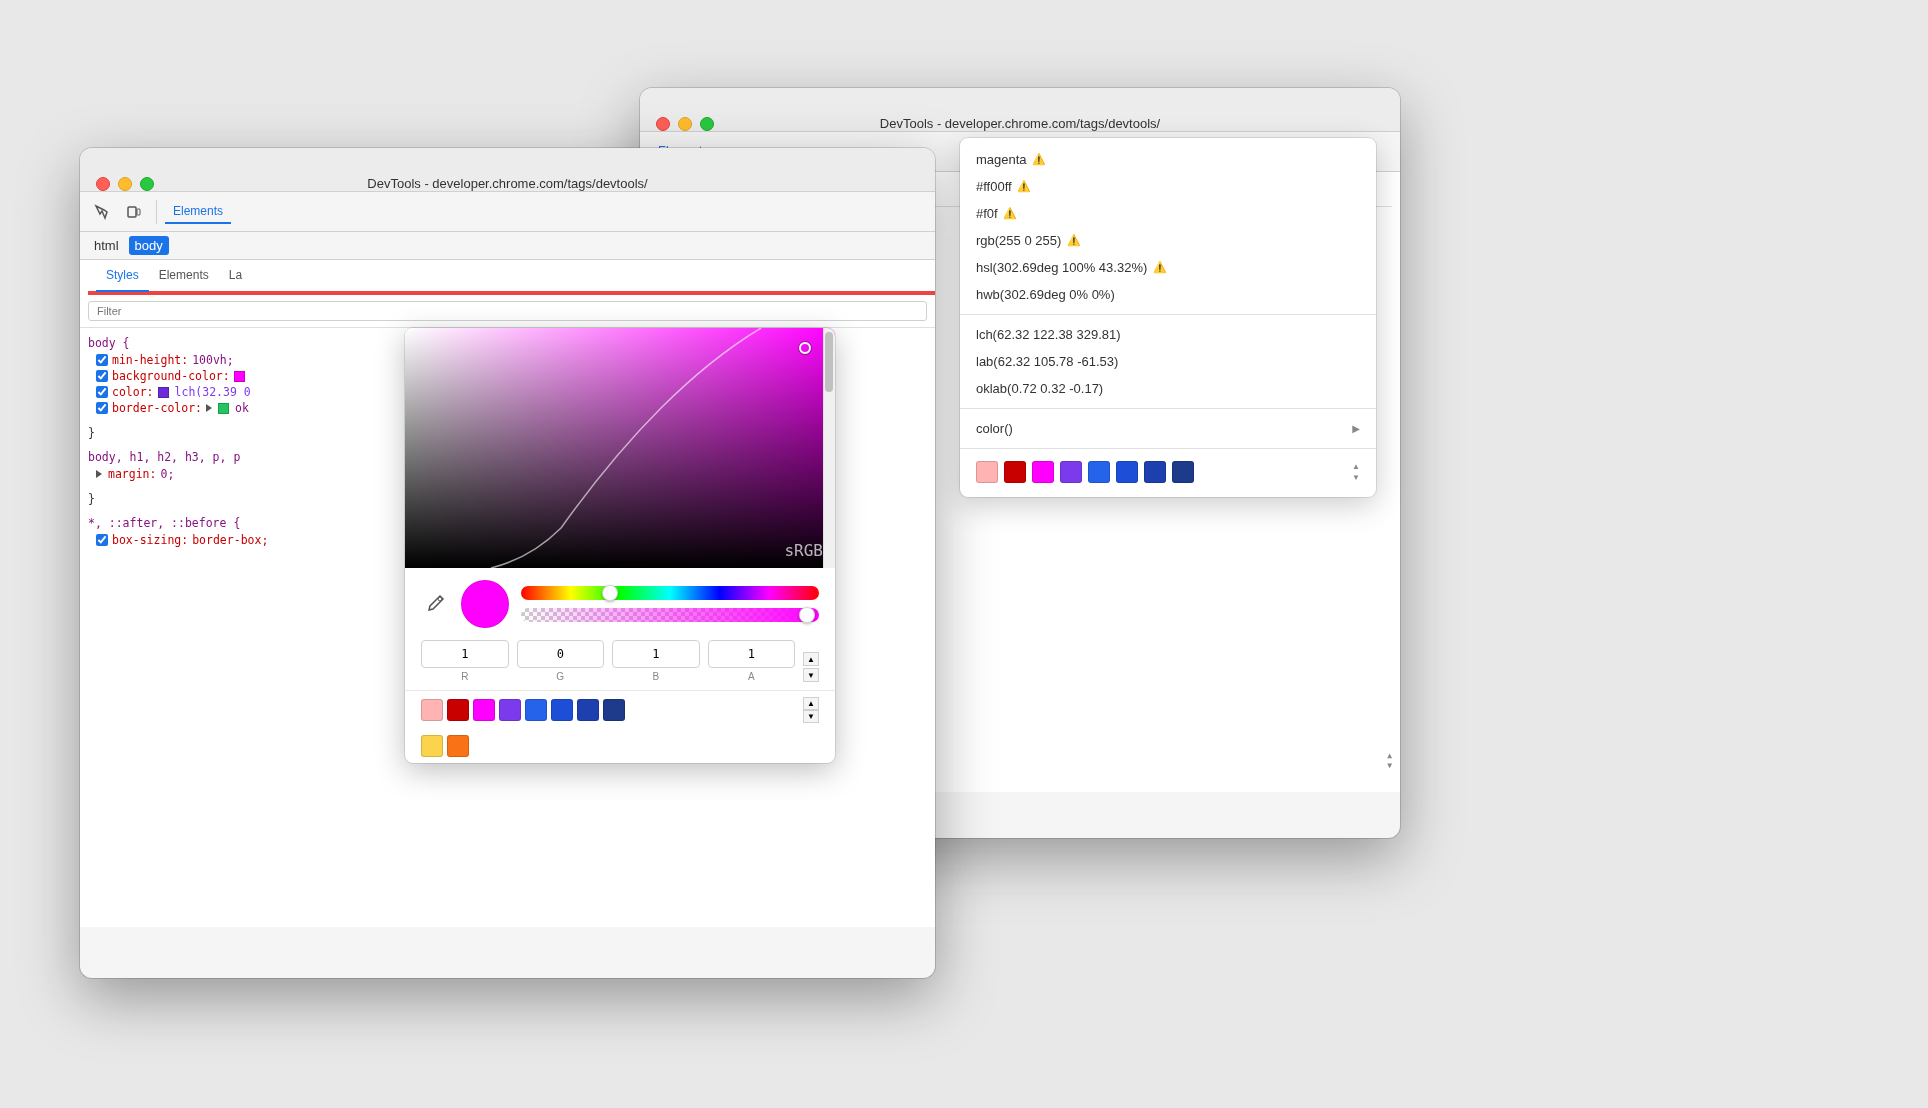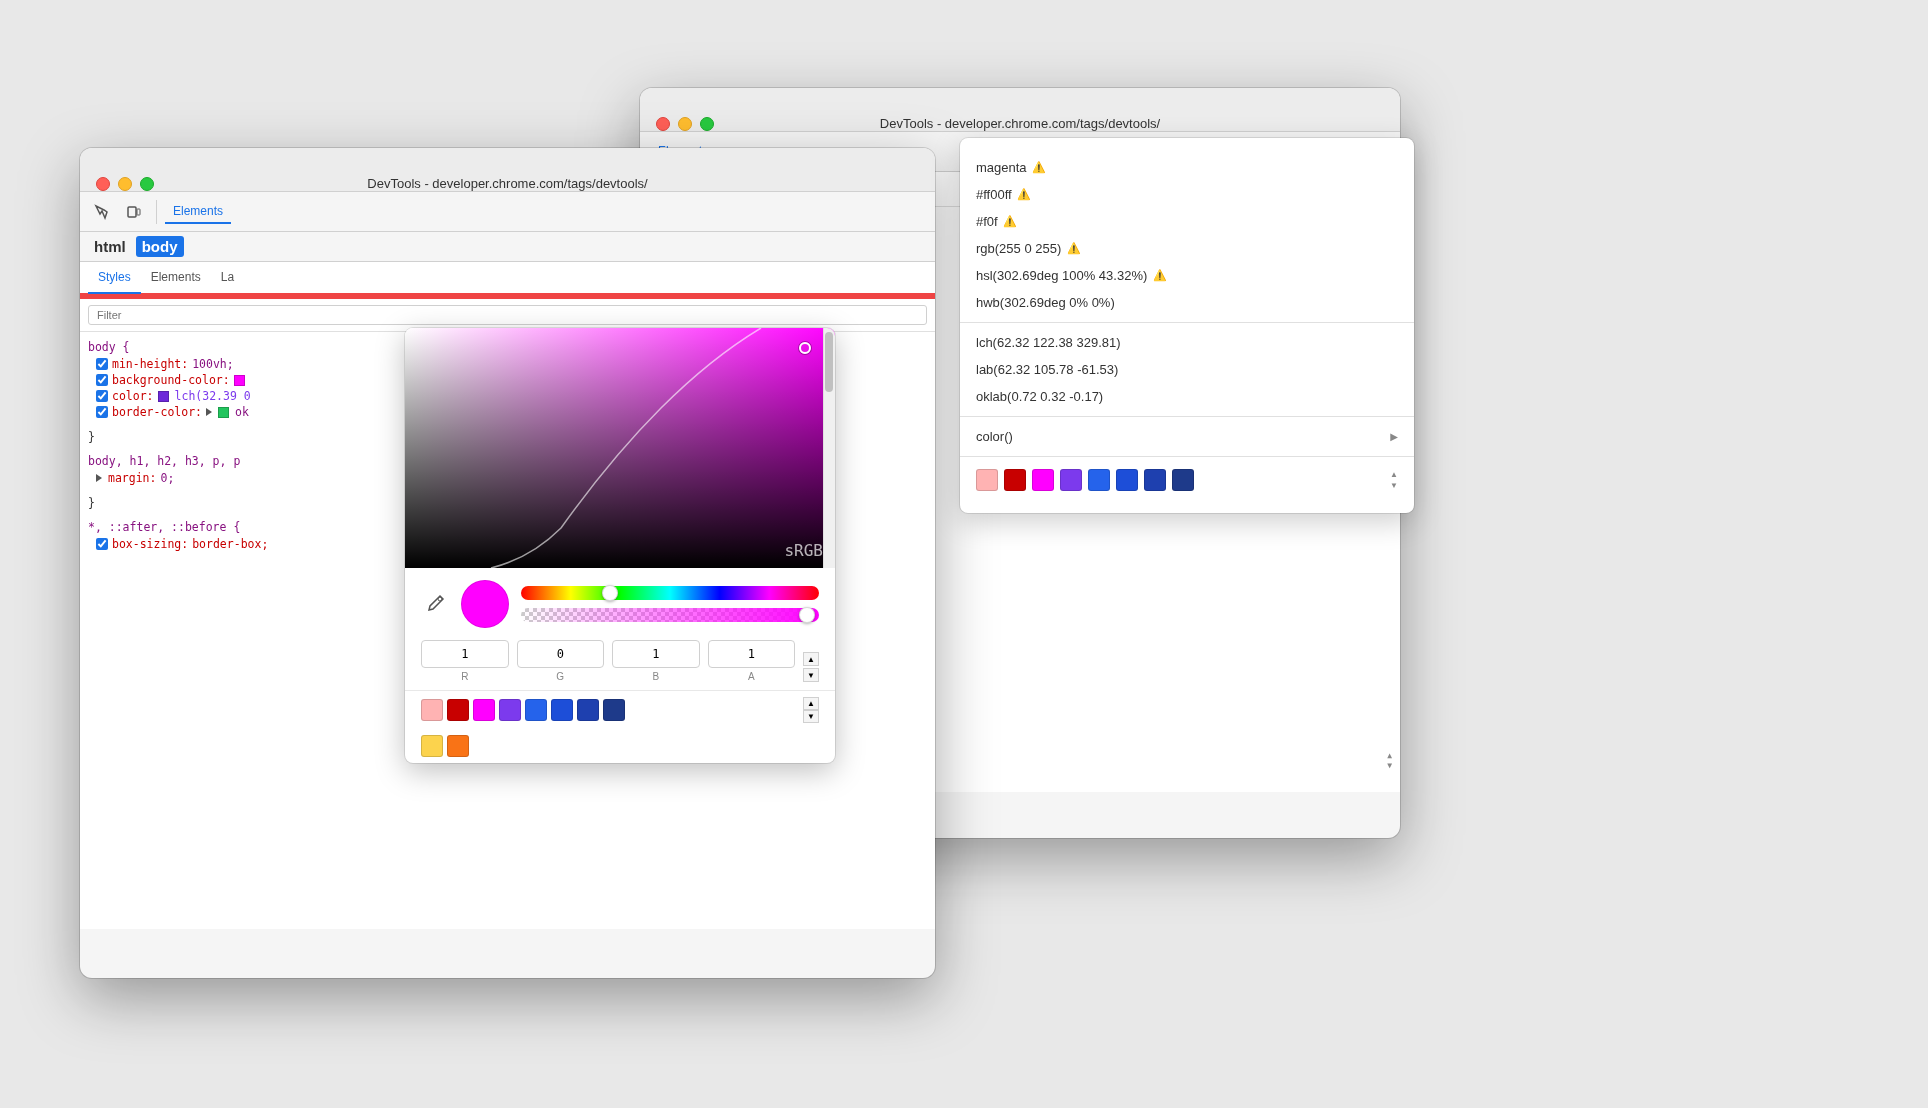--- a/index.html
+++ b/index.html
@@ -103,46 +103,46 @@
     
     .breadcrumb-bar {
       background: #f5f5f5;
       border-bottom: 1px solid #d0d0d0;
       padding: 4px 8px;
       display: flex;
       gap: 4px;
     }
 
     .breadcrumb-item {
-      font-size: 15px;
+      font-size: 13px;
       color: #333;
       padding: 2px 6px;
       border-radius: 3px;
       cursor: pointer;
-      font-weight: bold;
     }
 
     .breadcrumb-item.selected {
       background: #1a73e8;
       color: white;
     }
 
     
     .styles-panel {
       background: white;
       height: calc(100% - 163px);
       overflow: hidden;
       display: flex;
       flex-direction: column;
     }
 
     .styles-tabs {
       display: flex;
-      border-bottom: 6px solid #ef4444;
+      border-bottom: 4px solid #ef4444;
       padding: 0 8px;
+      margin-left: 8px;
     }
 
     .styles-tab {
       padding: 8px 10px;
       font-size: 12px;
       color: #555;
       cursor: pointer;
       border-bottom: 2px solid transparent;
       margin-bottom: -1px;
     }
@@ -428,26 +428,26 @@
       margin-left: auto;
       display: flex;
       flex-direction: column;
     }
 
     
     .color-format-dropdown {
       position: absolute;
       left: 960px;
       top: 138px;
-      width: 454px;
+      width: 416px;
       background: white;
       border-radius: 8px;
       box-shadow: 0 8px 30px rgba(0,0,0,0.2), 0 0 0 1px rgba(0,0,0,0.1);
       z-index: 5;
-      padding: 16px 0;
+      padding: 8px 0;
     }
 
     .dropdown-item {
       padding: 6px 16px;
       font-size: 13px;
       font-family: -apple-system, sans-serif;
       color: #333;
       cursor: pointer;
       display: flex;
       align-items: center;

